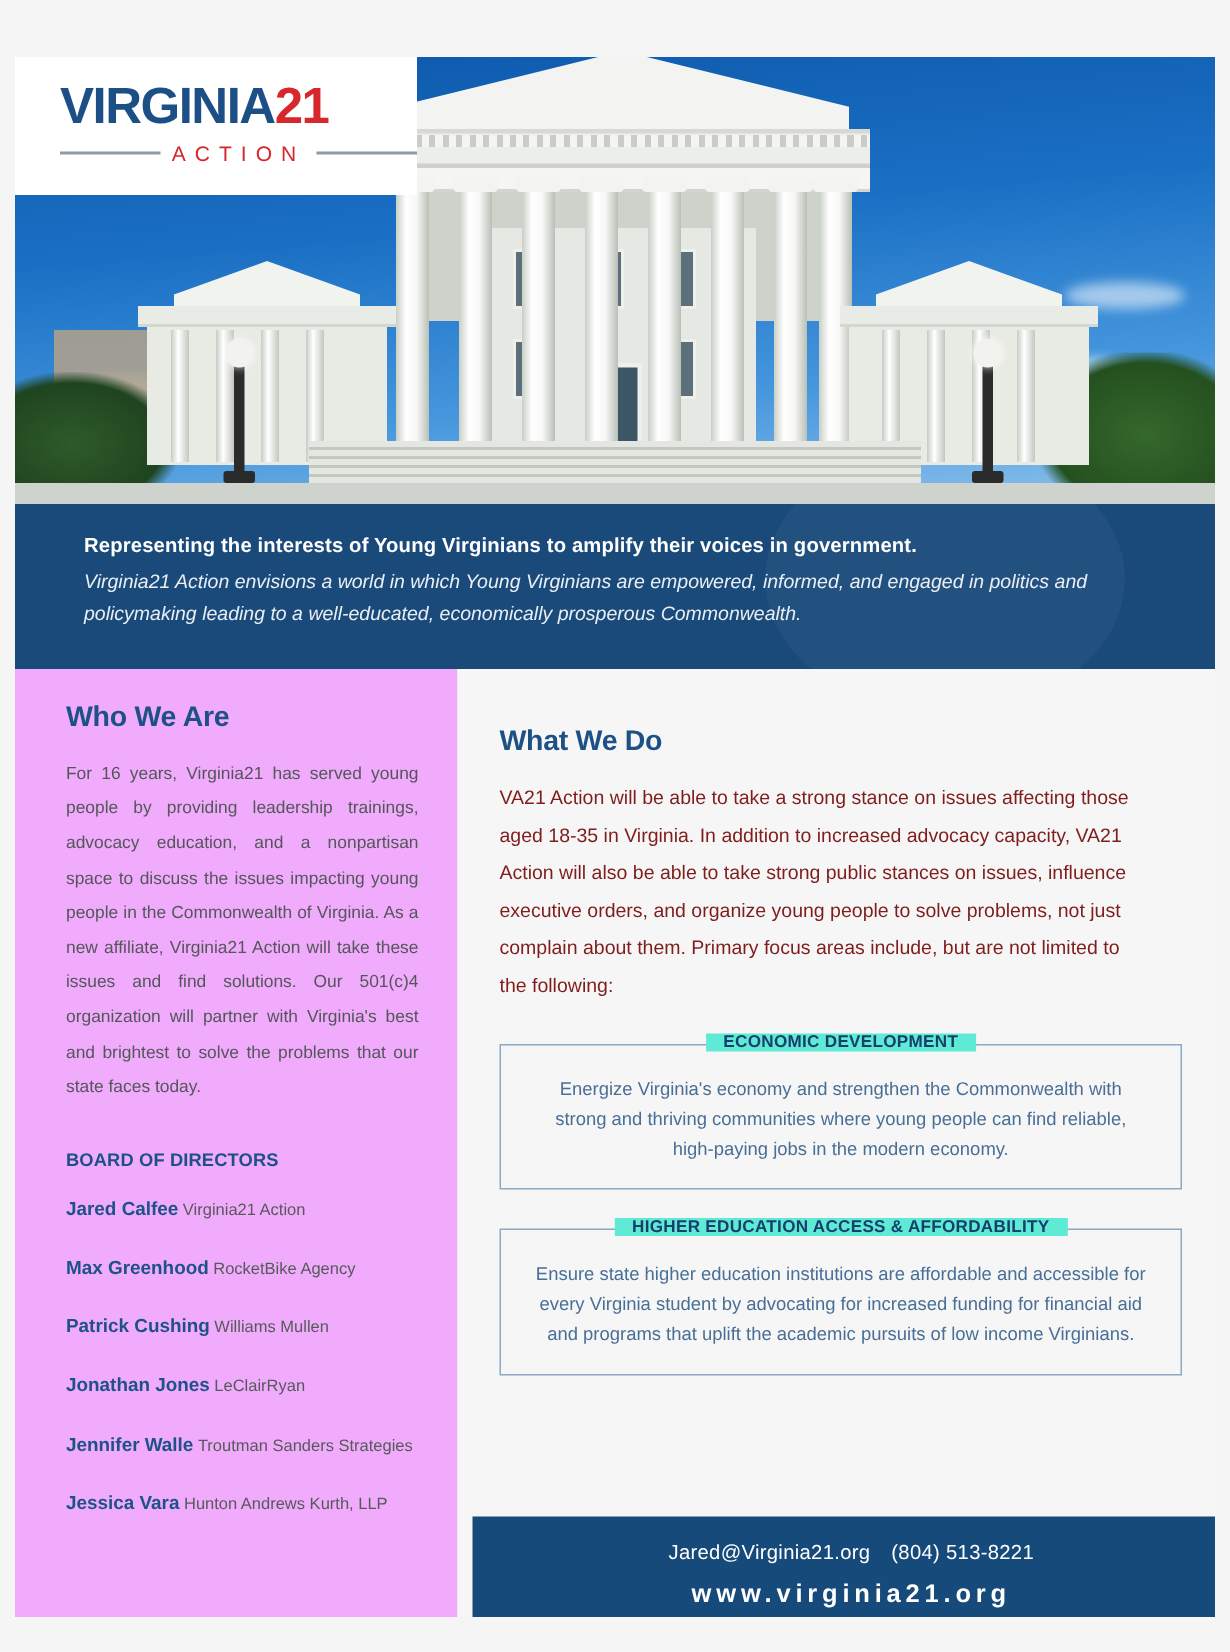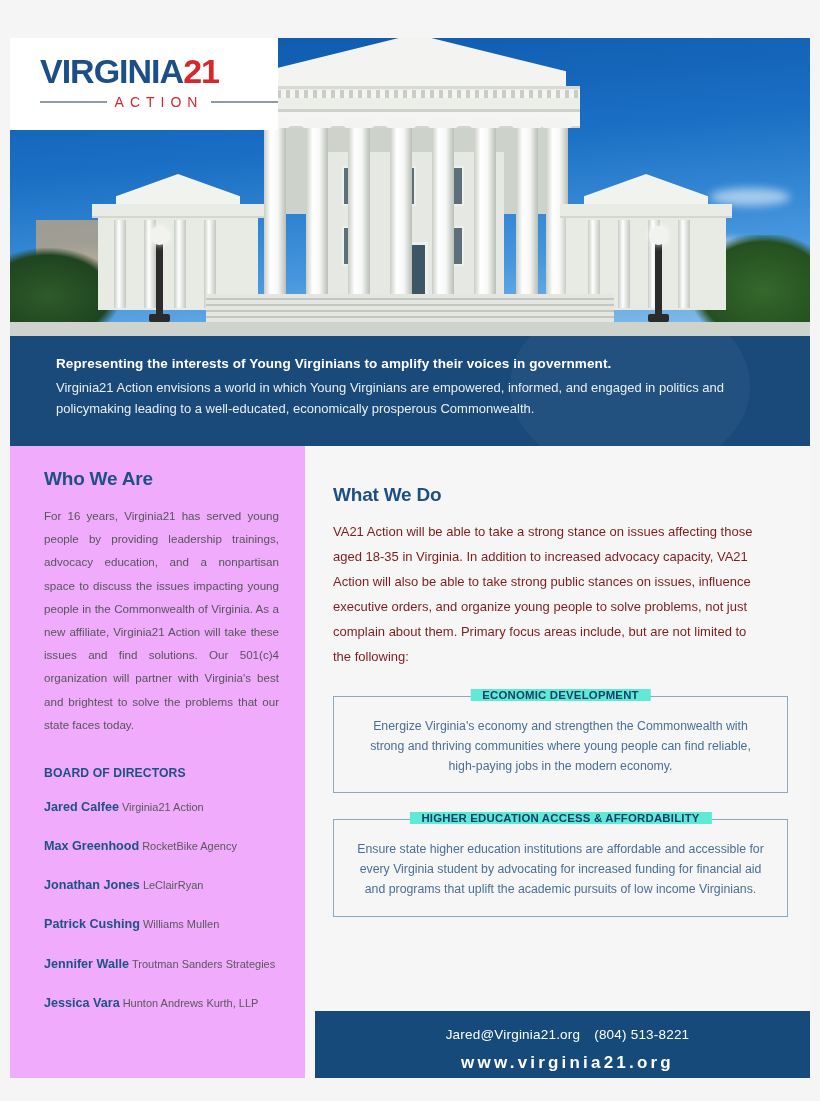--- a/index.html
+++ b/index.html
@@ -72,21 +72,21 @@
   .mission{
     position:relative; width:800px; height:110px;
     background:#1a4a7a; color:#fff; padding:20px 46px 0 46px;
     overflow:hidden;
   }
   .mission:before{
     content:""; position:absolute; right:60px; top:-40px; width:240px; height:180px;
     border-radius:50%; background:rgba(255,255,255,.04);
   }
   .mission h2{ font-size:13.5px; font-weight:bold; letter-spacing:.1px; margin-bottom:6px; }
-  .mission p{ font-size:13px; line-height:1.65; font-weight:300; color:#e9eef4; }
+  .mission p{ font-size:13px; line-height:1.65; font-weight:300; color:#e9eef4;font-style:italic; }
 
   
   .body{ display:flex; width:800px; height:632px; }
   .left{ width:295px; background:#f0abfc; padding:22px 26px 0 34px; }
   .right{ width:505px; background:#f6f6f6; padding:38px 0 0 0; }
 
   h3.sec{ color:#1d5084; font-size:19px; font-weight:bold; letter-spacing:-.2px; margin-bottom:14px; }
   .para{ color:#55565a; font-size:11.6px; line-height:2.0; text-align:justify; }
   .rpara{ color:#7f1d1d; font-size:13px; line-height:1.92; padding-right:22px; }
 
@@ -242,24 +242,24 @@
 
       <h4 class="bod">BOARD OF DIRECTORS</h4>
 
       <div class="member">
         <span class="nm">Jared Calfee</span><span class="org">Virginia21 Action</span>
       </div>
       <div class="member">
         <span class="nm">Max Greenhood</span><span class="org">RocketBike Agency</span>
       </div>
       <div class="member">
+        <span class="nm">Patrick Cushing</span><span class="org">Williams Mullen</span>
+      </div>
+      <div class="member">
         <span class="nm">Jonathan Jones</span><span class="org">LeClairRyan</span>
-      </div>
-      <div class="member">
-        <span class="nm">Patrick Cushing</span><span class="org">Williams Mullen</span>
       </div>
       <div class="member">
         <span class="nm">Jennifer Walle</span><span class="org">Troutman Sanders Strategies</span>
       </div>
       <div class="member">
         <span class="nm">Jessica Vara</span><span class="org">Hunton Andrews Kurth, LLP</span>
       </div>
     </div>
 
     <div class="right">

